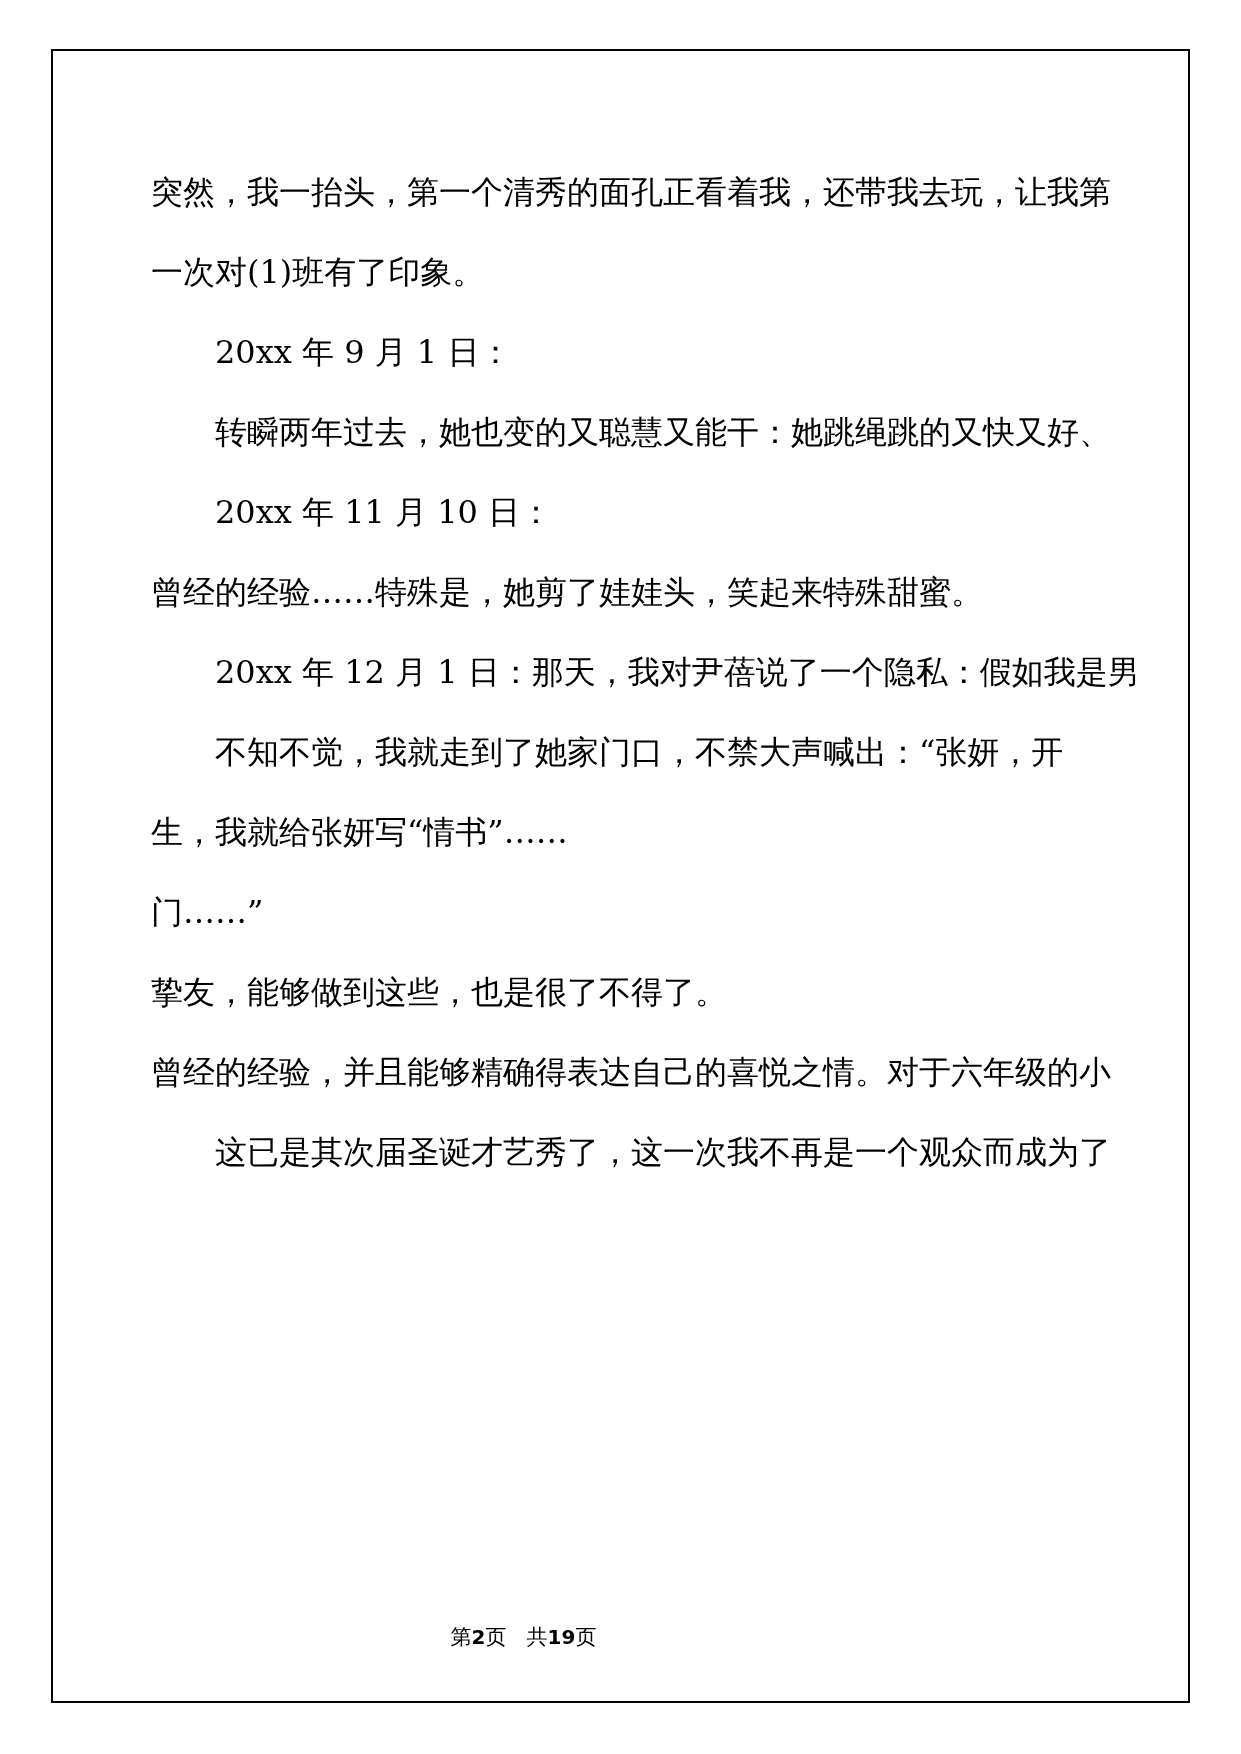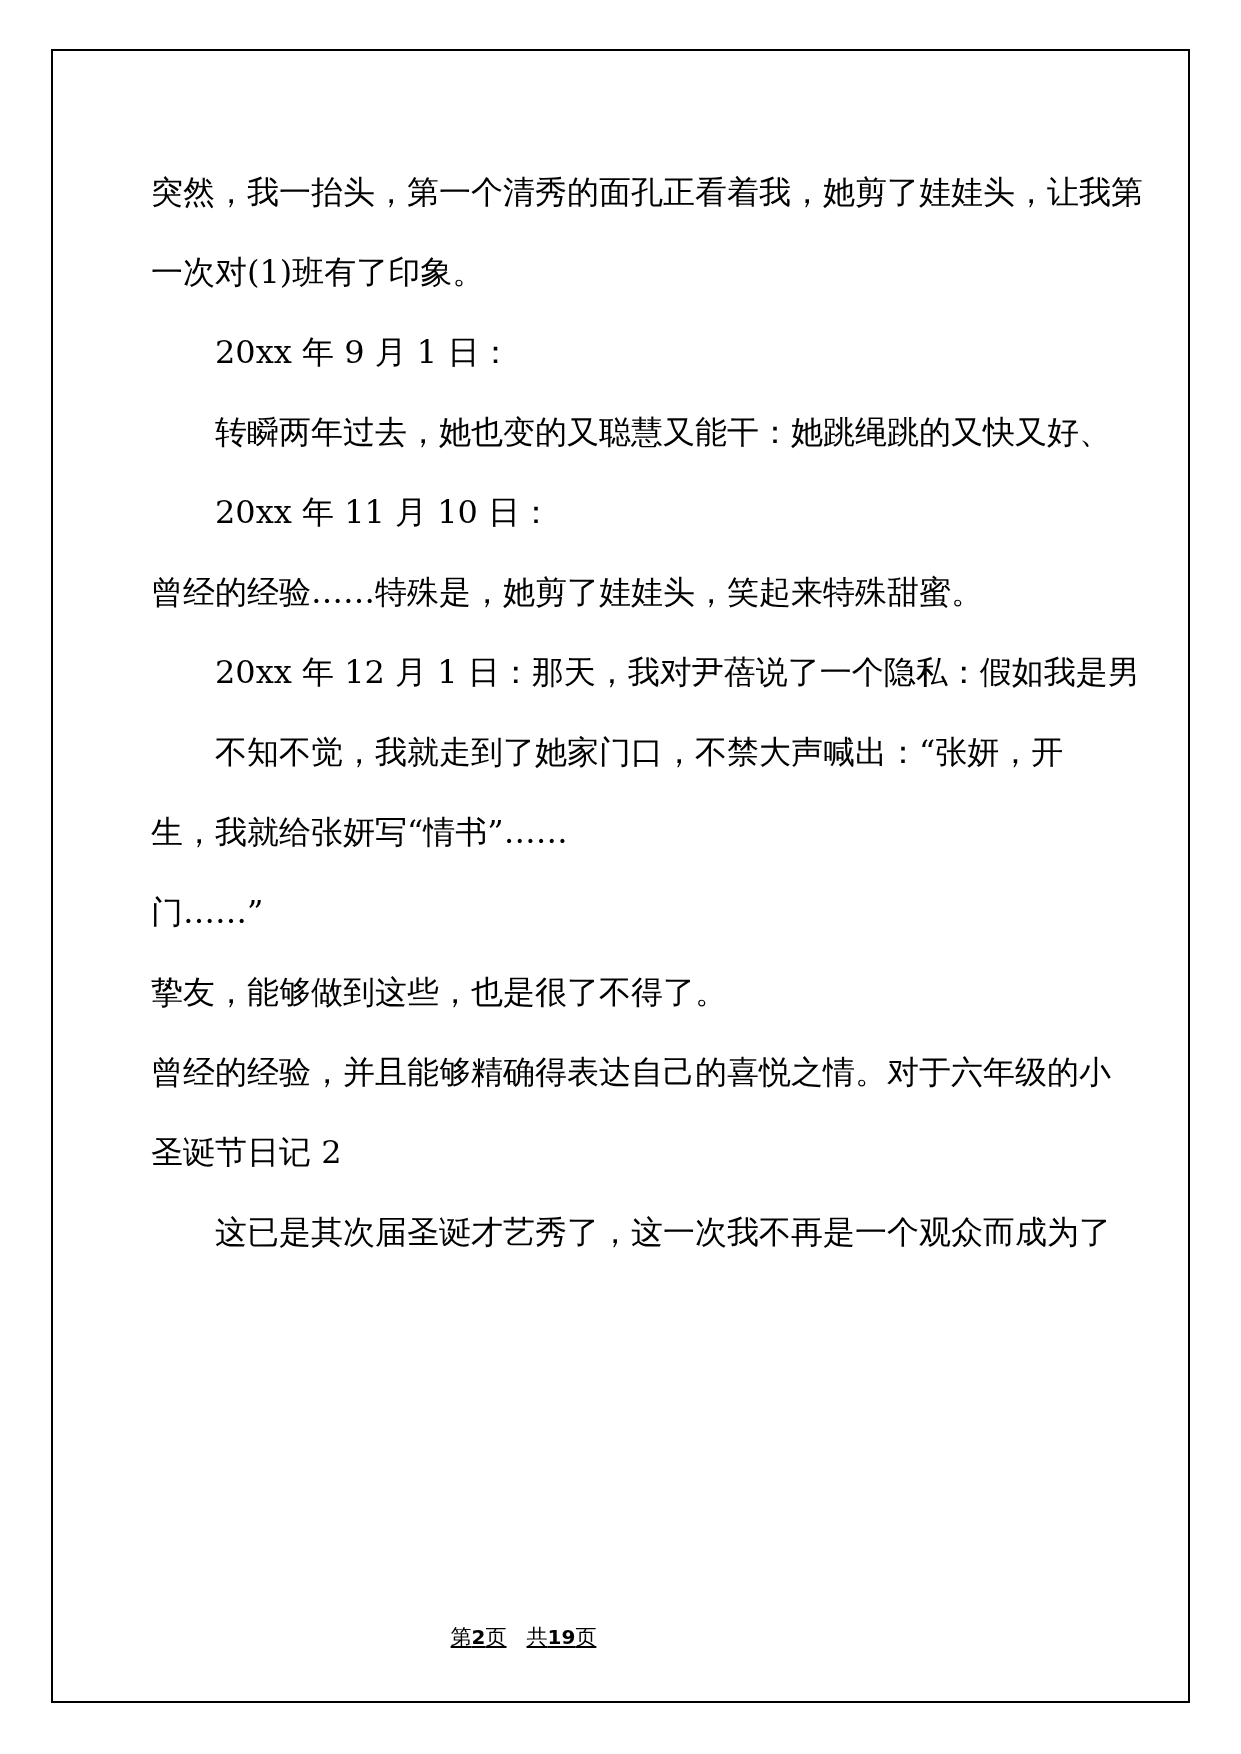--- a/index.html
+++ b/index.html
@@ -42,51 +42,49 @@
     padding-left: 64px;
   }
   .page-footer {
     position: absolute;
     left: 51px;
     top: 1622px;
     width: 945px;
     text-align: center;
     font-size: 21px;
     line-height: 30px;
-    text-decoration: underline;
   }
   .page-footer .num {
     font-family: "DejaVu Sans", "Liberation Sans", sans-serif;
     font-weight: bold;
     font-size: 20px;
   }
   .page-footer .gap {
     display: inline-block;
     width: 20px;
   }
 </style>
 </head>
 <body>
 
 <div class="canvas">
   <div class="page-frame"></div>
 
   <div class="content">
-    <div class="line">突然，我一抬头，第一个清秀的面孔正看着我，她剪了娃娃头，让我第</div>
+    <div class="line">突然，我一抬头，第一个清秀的面孔正看着我，还带我去玩，让我第</div>
     <div class="line">一次对(1)班有了印象。</div>
     <div class="line indent">20xx 年 9 月 1 日：</div>
     <div class="line indent">转瞬两年过去，她也变的又聪慧又能干：她跳绳跳的又快又好、</div>
     <div class="line indent">20xx 年 11 月 10 日：</div>
     <div class="line">曾经的经验……特殊是，她剪了娃娃头，笑起来特殊甜蜜。</div>
     <div class="line indent">20xx 年 12 月 1 日：那天，我对尹蓓说了一个隐私：假如我是男</div>
     <div class="line indent">不知不觉，我就走到了她家门口，不禁大声喊出：“张妍，开</div>
     <div class="line">生，我就给张妍写“情书”……</div>
     <div class="line">门……”</div>
     <div class="line">挚友，能够做到这些，也是很了不得了。</div>
     <div class="line">曾经的经验，并且能够精确得表达自己的喜悦之情。对于六年级的小</div>
-    <div class="line">圣诞节日记 2</div>
     <div class="line indent">这已是其次届圣诞才艺秀了，这一次我不再是一个观众而成为了</div>
   </div>
 
   <div class="page-footer">
     <span>第</span><span class="num">2</span><span>页</span><span class="gap"></span><span>共</span><span class="num">19</span><span>页</span>
   </div>
 </div>
 
 </body></html>

